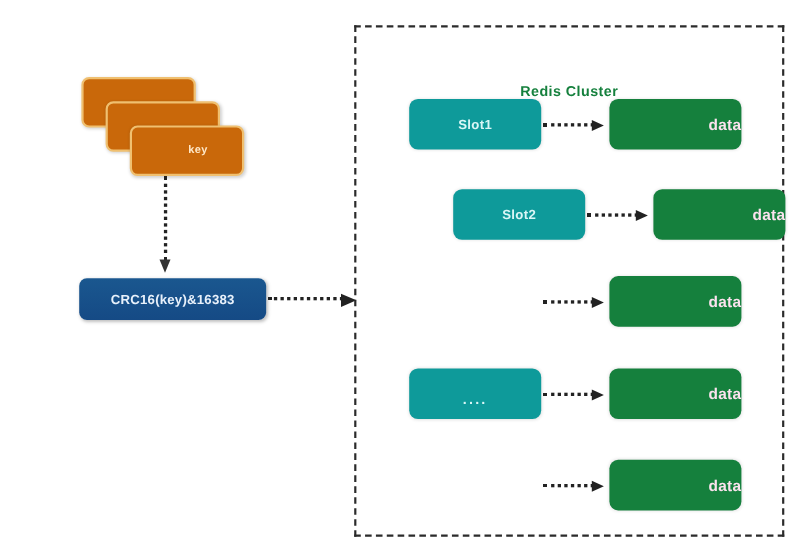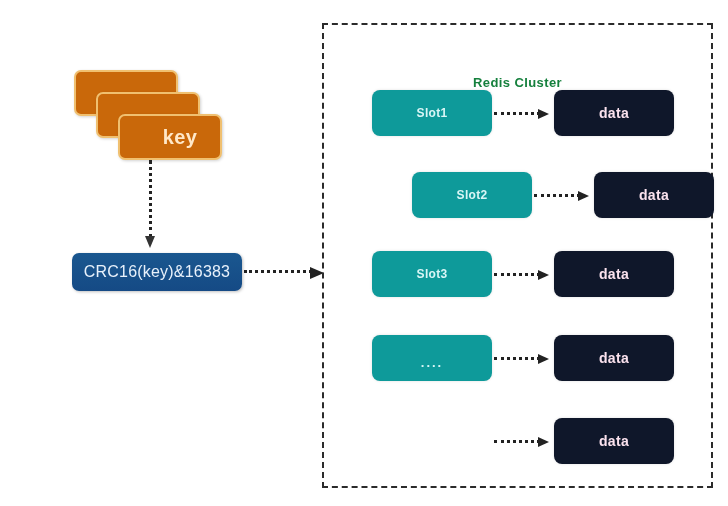--- a/index.html
+++ b/index.html
@@ -34,21 +34,21 @@
   .key-card.c1 { left: 74px;  top: 70px; }
   .key-card.c2 { left: 96px;  top: 92px; }
   .key-card.c3 { left: 118px; top: 114px; }
   .key-label {
     position: absolute;
     left: 0; right: 0;
     top: 50%;
     transform: translateY(-50%);
     text-align: center;
     color: #ffe8c8;
-    font-size: 20px;
+    font-size: 10px;
     font-weight: bold;
     letter-spacing: 0.3px;
     padding-left: 20px;
     box-sizing: border-box;
   }
 
   
   .crc-box {
     position: absolute;
     left: 72px;
@@ -58,22 +58,22 @@
     background: #17508f;
     background: linear-gradient(180deg, #1a578f 0%, #154a85 100%);
     border-radius: 7px;
     box-shadow: 1px 1px 3px rgba(0,0,0,0.25);
     display: flex;
     align-items: center;
     justify-content: center;
   }
   .crc-label {
     color: #e8f1fb;
-    font-size: 16px;
-    font-weight: normal;
+    font-size: 12px;
+    font-weight: bold;
     letter-spacing: 0.2px;
   }
 
   
   .cluster-box {
     position: absolute;
     left: 322px;
     top: 23px;
     width: 391px;
     height: 465px;
@@ -123,26 +123,26 @@
     letter-spacing: 2px;
     position: relative;
     top: 4px;
   }
   .data-box {
     position: absolute;
     left: 554px;
     top: 0;
     width: 120px;
     height: 46px;
-    background: #0f172a;
+    background: #15803d;
     border-radius: 8px;
     box-shadow: 0 0 3px rgba(0,0,0,0.12);
     display: flex;
     align-items: center;
-    justify-content: center;
+    justify-content: flex-end;
   }
   .data-label {
     color: #fbe2ee;
     font-size: 14px;
     font-weight: bold;
     letter-spacing: 0.3px;
   }
 
   
   .arrow-h {
@@ -280,23 +280,20 @@
     <div class="arrow-h">
       <div class="line"></div>
       <div class="head"></div>
     </div>
     <div class="data-box">
       <span class="data-label">data</span>
     </div>
   </div>
 
   <div class="row" style="top:251px;">
-    <div class="slot-box">
-      <span class="slot-label">Slot3</span>
-    </div>
     <div class="arrow-h">
       <div class="line"></div>
       <div class="head"></div>
     </div>
     <div class="data-box">
       <span class="data-label">data</span>
     </div>
   </div>
 
   <div class="row" style="top:335px;">

